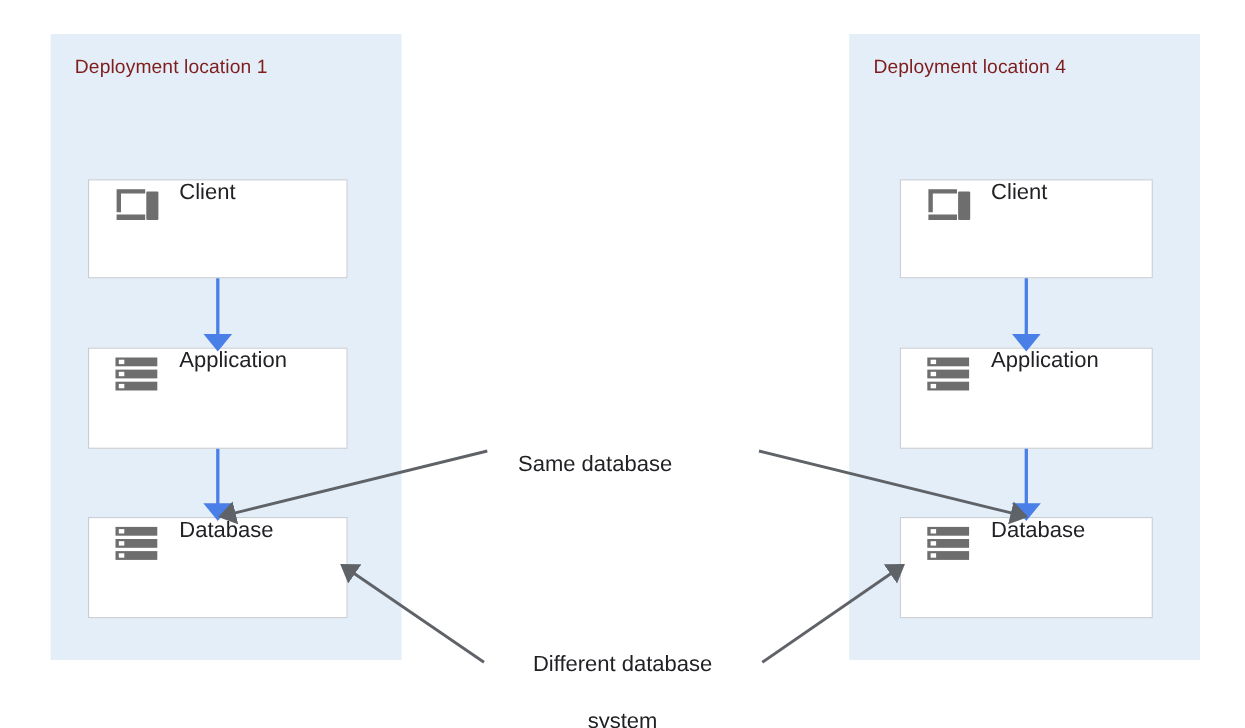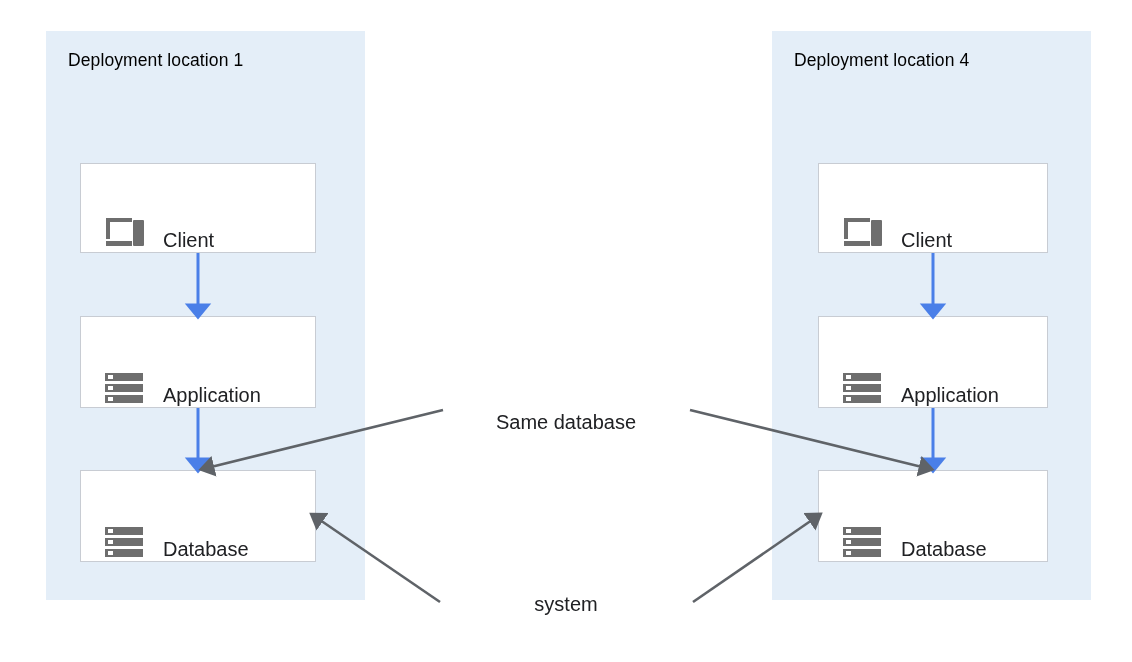--- a/index.html
+++ b/index.html
@@ -21,33 +21,33 @@
   
   .panel {
     position: absolute;
     background: #e4eef8;
   }
   .panel-title {
     position: absolute;
     left: 22px;
     top: 19px;
     font-size: 17.5px;
-    color: #000000;
+    color: #7f1d1d;
     letter-spacing: 0.1px;
     white-space: nowrap;
   }
 
   
   .node {
     position: absolute;
     background: #ffffff;
     border: 1px solid #c8ccd3;
     box-sizing: border-box;
     display: flex;
-    align-items: flex-end;
+    align-items: flex-start;
     padding-left: 22px;
   }
   .node .icon {
     flex: 0 0 auto;
     width: 42px;
     height: 42px;
     display: block;
   }
   .node .node-label {
     margin-left: 18px;
@@ -199,21 +199,22 @@
     </g>
 
     <g>
       <line x1="440" y1="602" x2="320" y2="520" stroke="#5f6368" stroke-width="2.6" marker-end="url(#greyHead)"></line>
     </g>
     <g>
       <line x1="693" y1="602" x2="812" y2="520" stroke="#5f6368" stroke-width="2.6" marker-end="url(#greyHead)"></line>
     </g>
   </svg>
 
-  <div class="annotation" style="left:441px; top:383px; width:250px;">
+  <div class="annotation" style="left:416px; top:383px; width:250px;">
     <div>Same database</div>
   </div>
 
   <div class="annotation" style="left:441px; top:565px; width:250px;">
+    <div>Different database</div>
     <div>system</div>
   </div>
 
 </div>
 
 </body></html>

